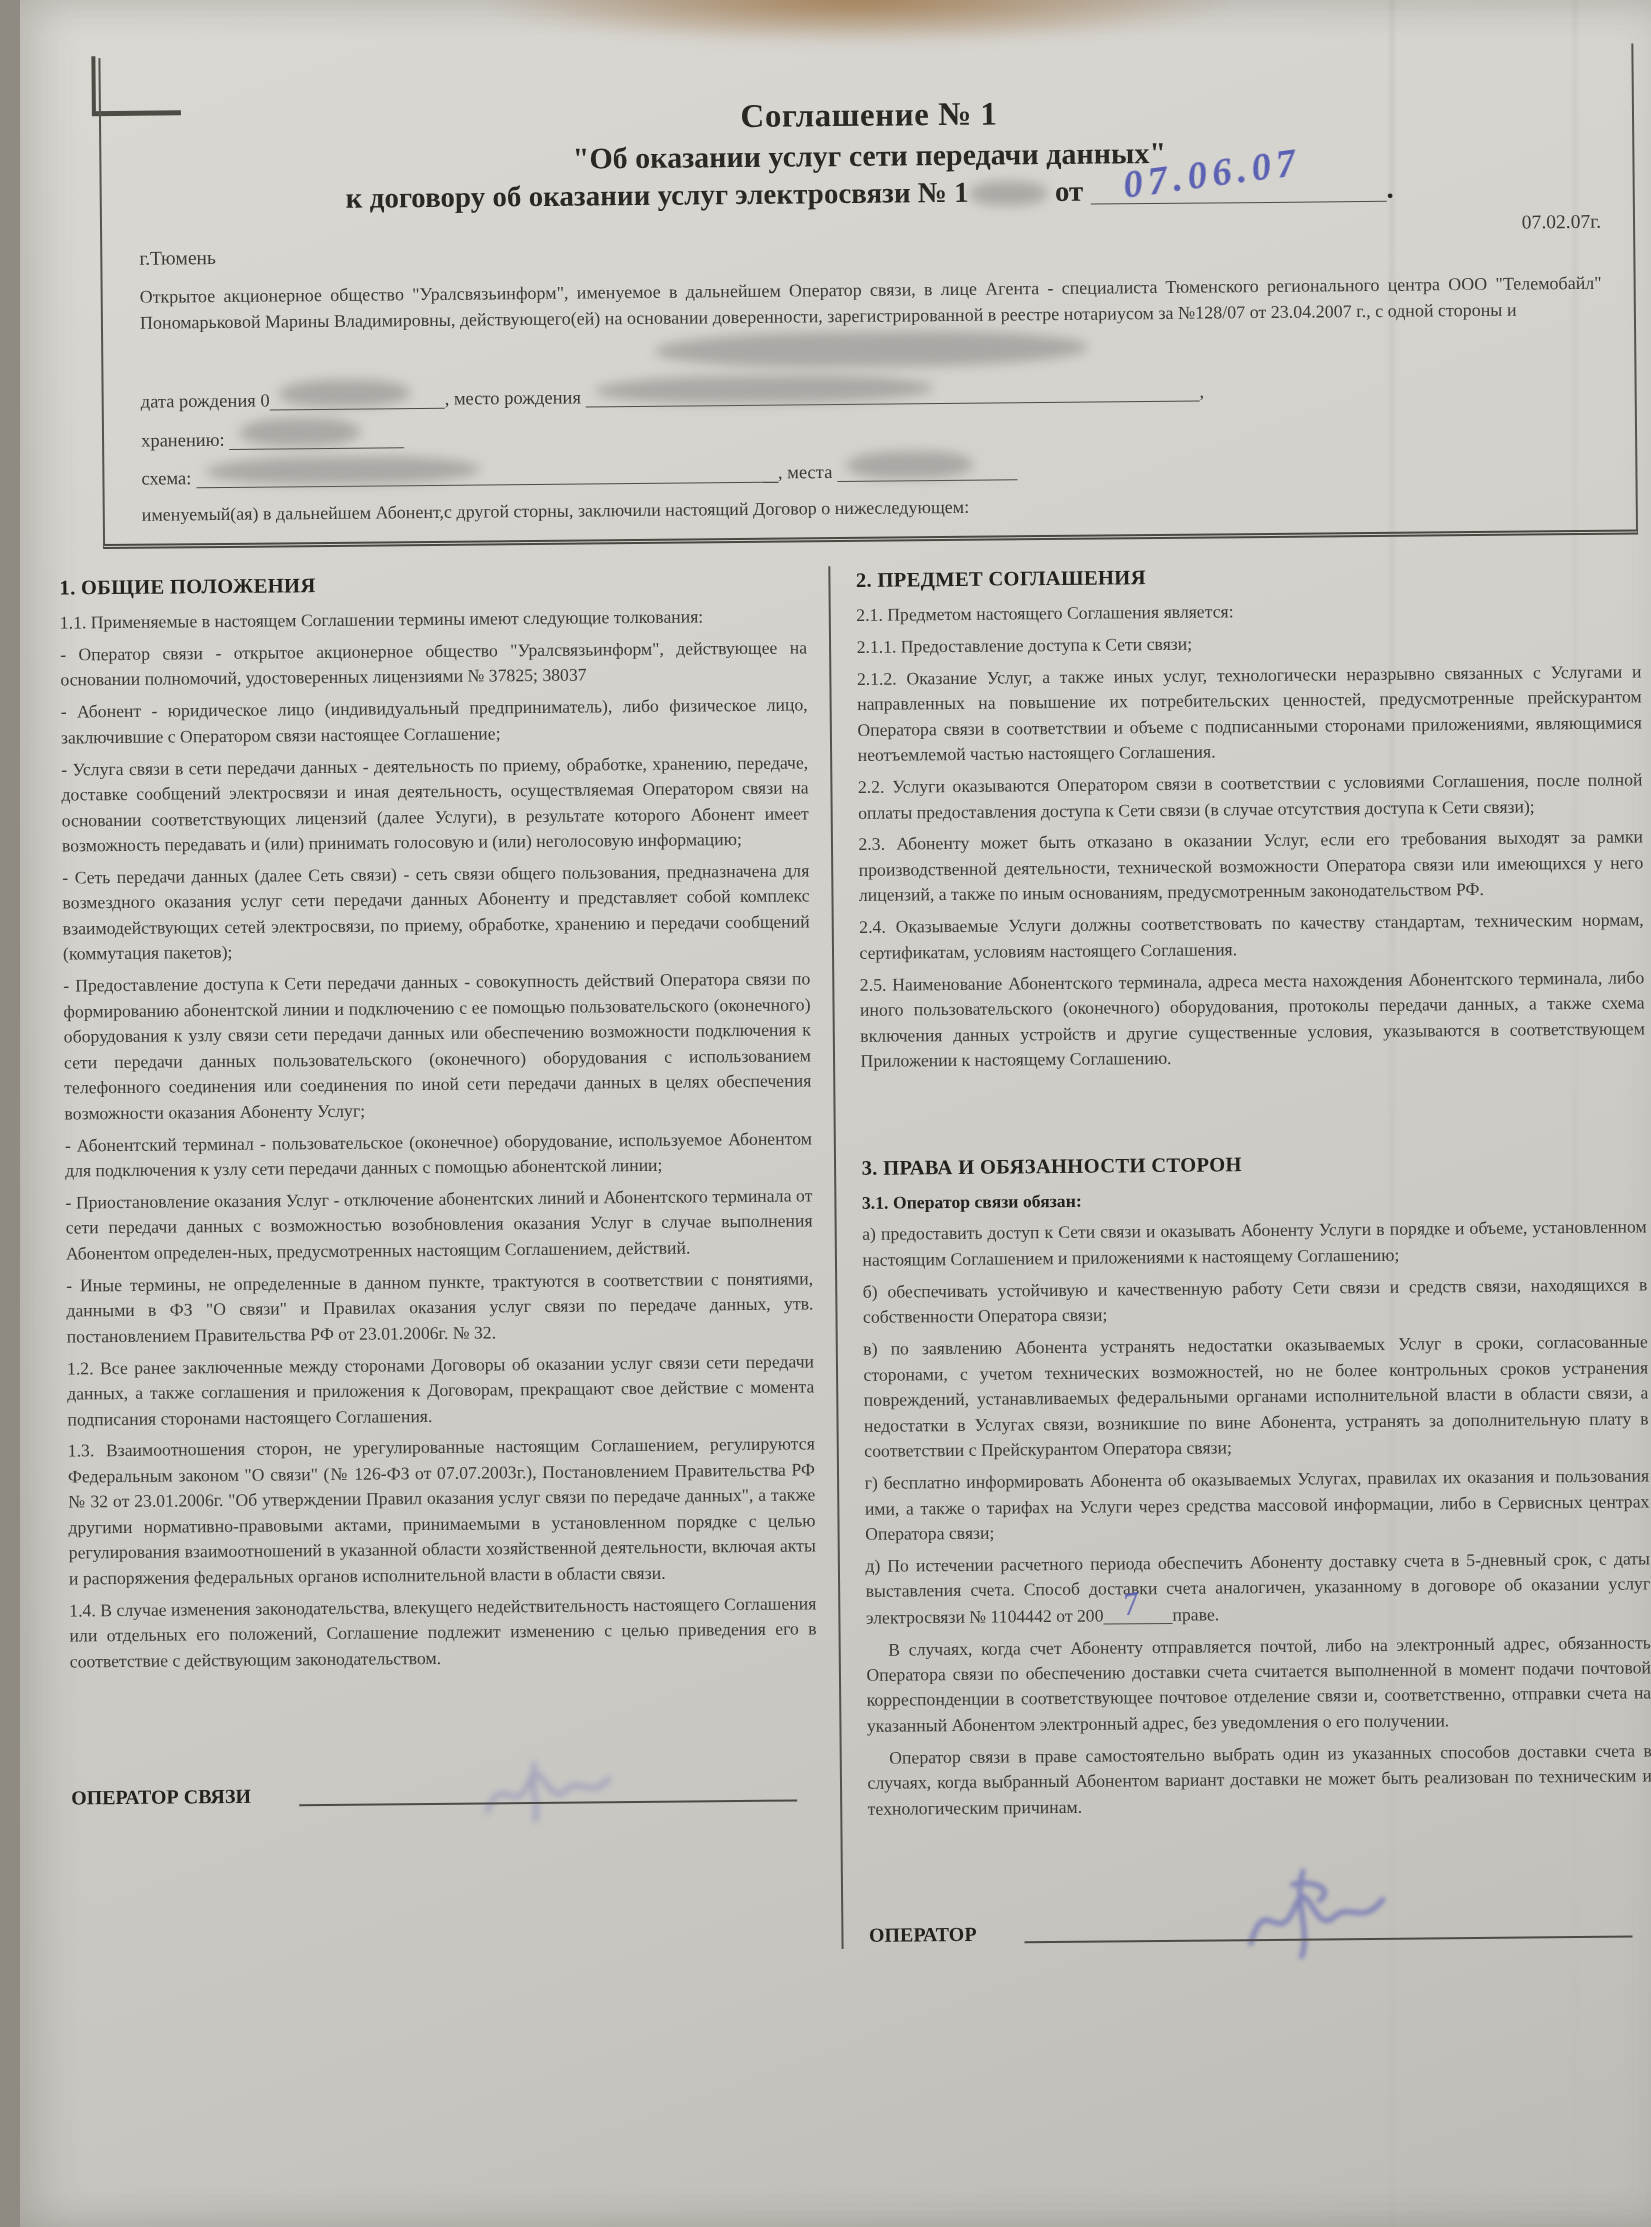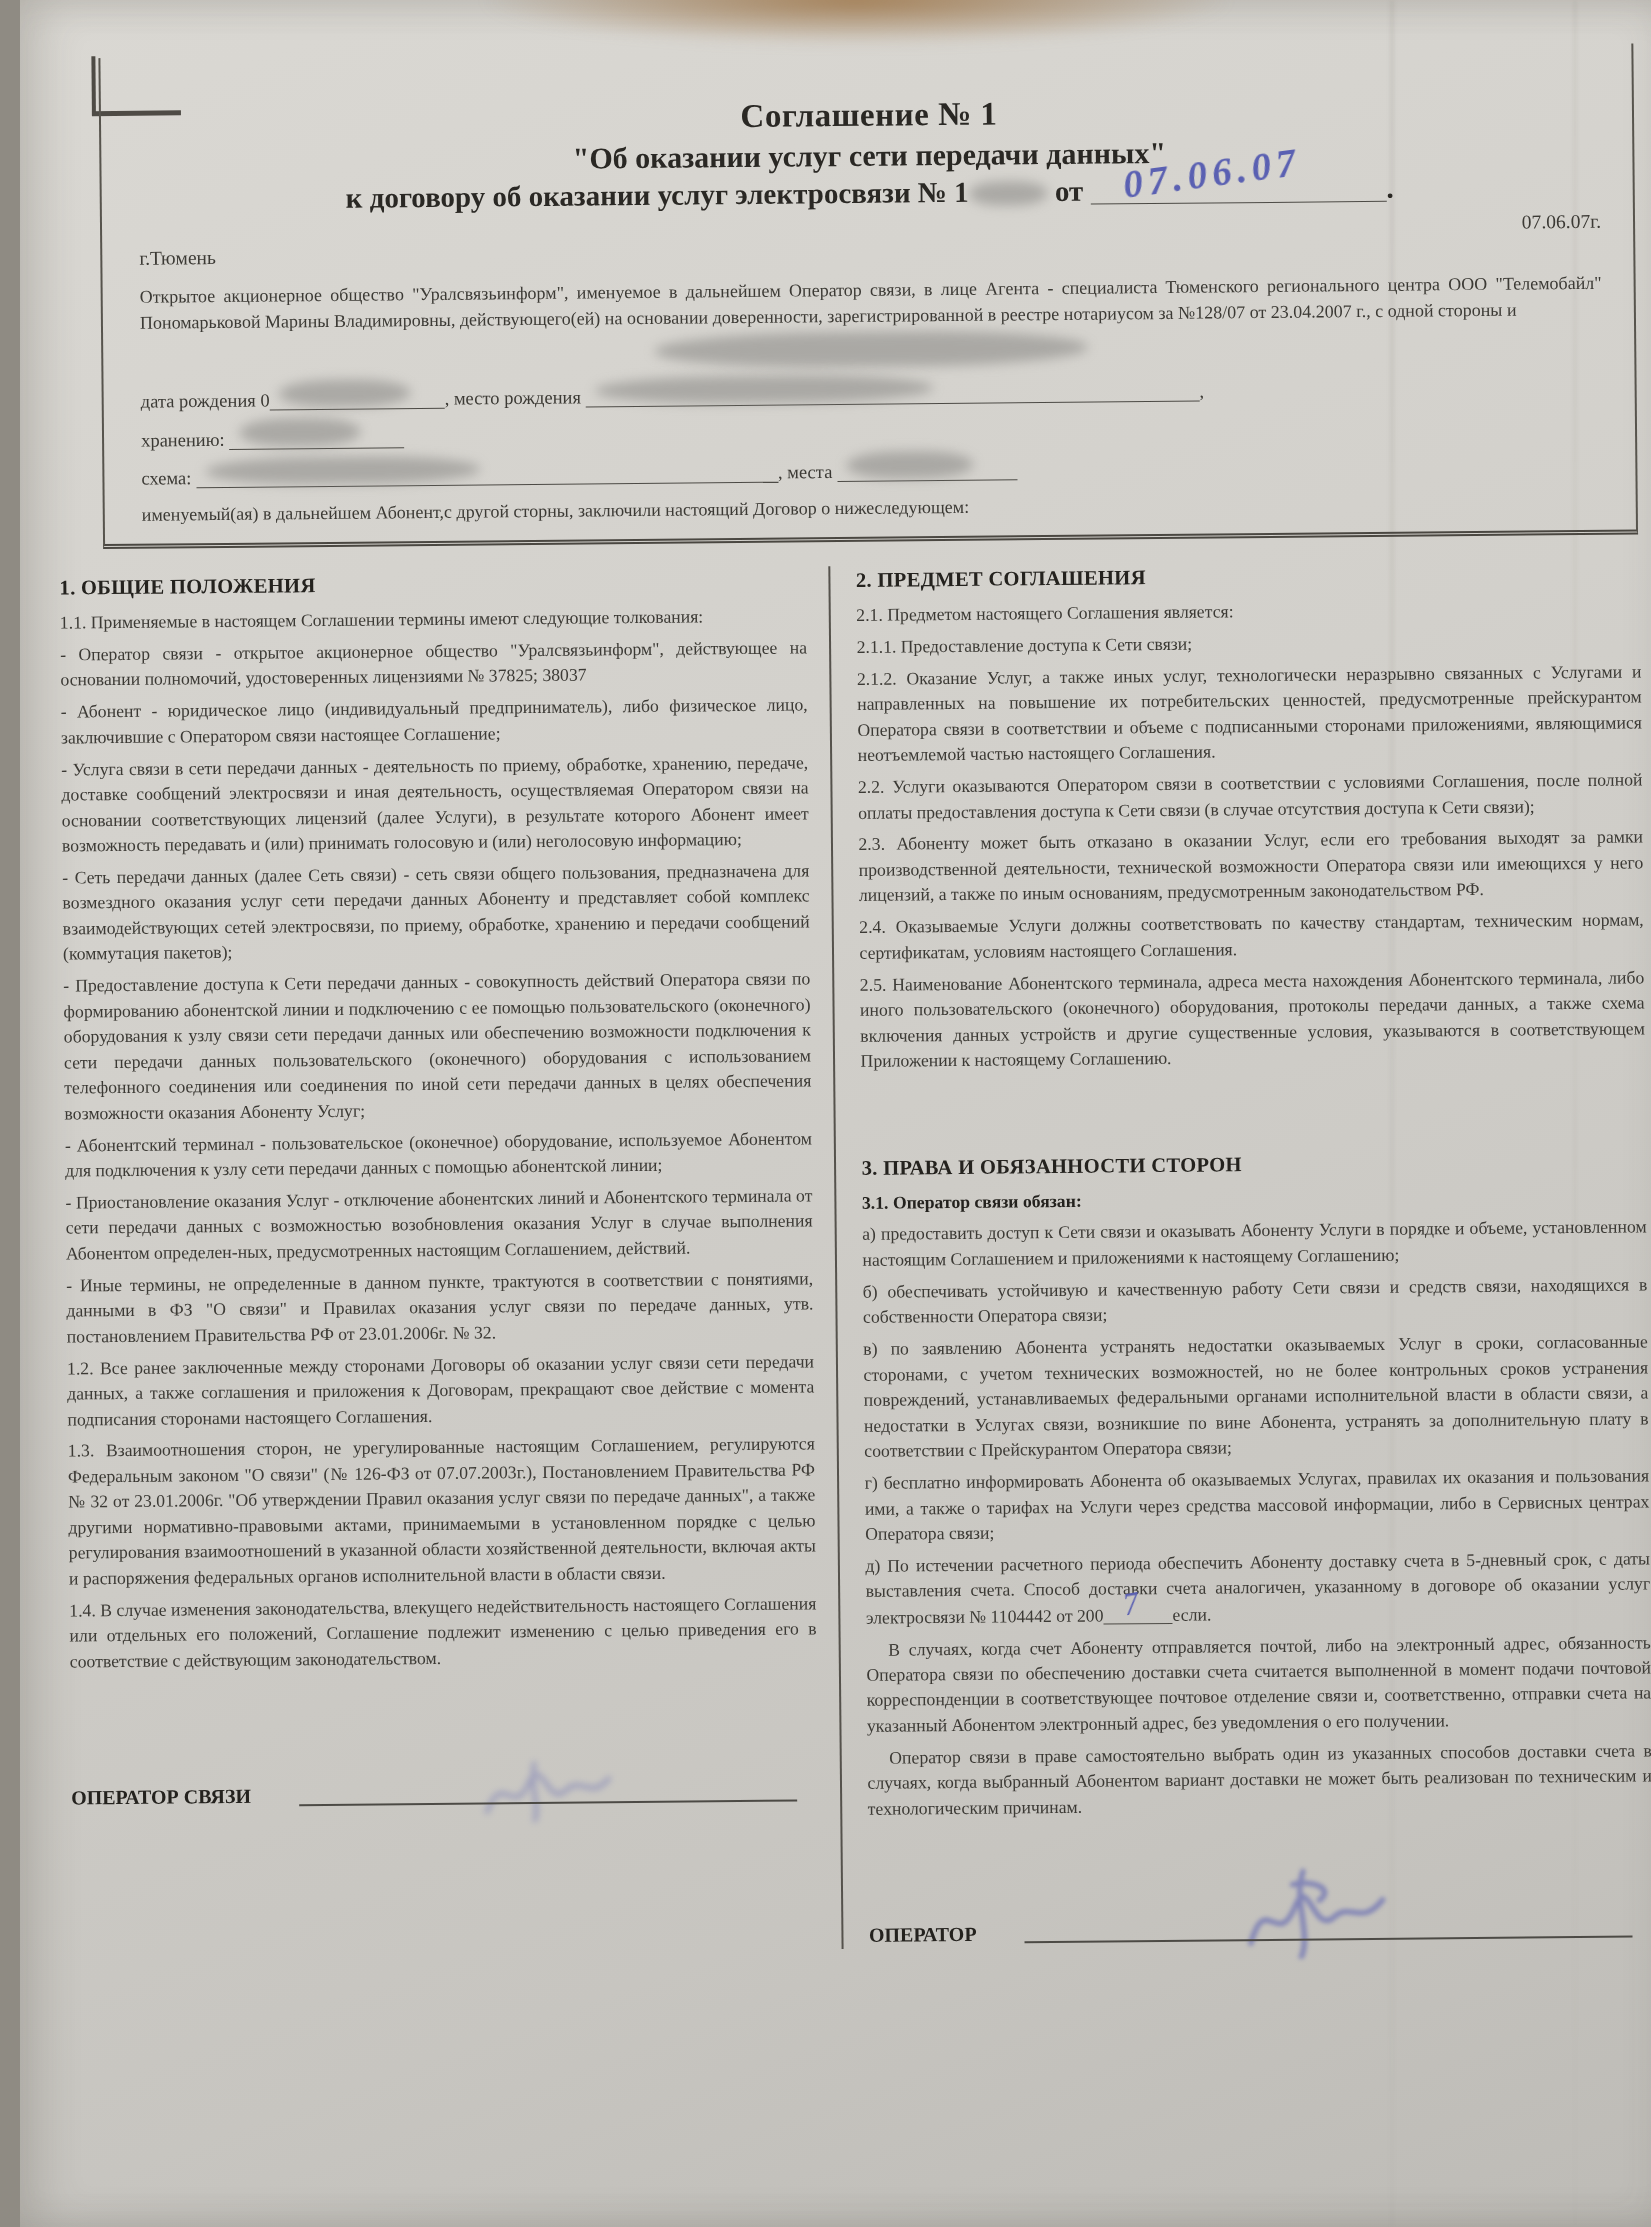--- a/index.html
+++ b/index.html
@@ -69,21 +69,21 @@
 
     <div class="header-box">
       <p class="t1">Соглашение № 1</p>
       <p class="t2">"Об оказании услуг сети передачи данных"</p>
       <p class="t3">
         <span>к договору об оказании услуг электросвязи № 1</span><span class="blob"></span>
         <span>от</span>
         <span class="handslot"><span class="hand">07.06.07</span></span><span>.</span>
       </p>
       <div class="daterow">
-          <span>07.06.07г.</span>
+          <span>07.02.07г.</span>
         </div>
       <div class="cityrow">
           <span>г.Тюмень</span>
         </div>
       <p class="intro">Открытое акционерное общество "Уралсвязьинформ", именуемое в дальнейшем Оператор связи, в лице Агента - специалиста Тюменского регионального центра ООО "Телемобайл"  Пономарьковой Марины Владимировны, действующего(ей) на основании доверенности, зарегистрированной в реестре нотариусом за №128/07 от 23.04.2007 г., с одной стороны и</p>
       <div class="nameline"><span class="blob"></span></div>
       <div class="fieldline">
         <span>дата рождения</span>
         <span>0</span><span class="fill" style="width:175px"><span class="blob" style="width:132px"></span></span><span>, место рождения</span>
         <span class="fill" style="width:614px"><span class="blob" style="width:339px"></span></span><span>,</span>
@@ -137,21 +137,21 @@
         <p>2.3. Абоненту может быть отказано в оказании Услуг, если его требования выходят за рамки производственной деятельности, технической возможности Оператора связи или имеющихся у него лицензий, а также по иным основаниям, предусмотренным законодательством РФ.</p>
         <p>2.4. Оказываемые Услуги должны соответствовать по качеству стандартам, техническим нормам, сертификатам, условиям настоящего Соглашения.</p>
         <p>2.5. Наименование Абонентского терминала, адреса места нахождения Абонентского терминала, либо иного пользовательского (оконечного) оборудования, протоколы передачи данных, а также схема  включения данных устройств и другие существенные условия, указываются в соответствующем Приложении к настоящему Соглашению.</p>
         <h3 class="gap-top">3. ПРАВА И ОБЯЗАННОСТИ СТОРОН</h3>
         <p class="bold">3.1. Оператор связи обязан:</p>
         <p>а) предоставить доступ к Сети связи и оказывать Абоненту Услуги в порядке и объеме, установленном настоящим Соглашением и приложениями к настоящему Соглашению;</p>
         <p>б) обеспечивать устойчивую и качественную работу Сети связи и средств связи, находящихся в собственности Оператора связи;</p>
         <p>в) по заявлению Абонента устранять недостатки оказываемых Услуг в сроки, согласованные сторонами, с учетом технических возможностей, но не более контрольных сроков устранения повреждений, устанавливаемых федеральными органами исполнительной власти в области связи, а недостатки в Услугах связи, возникшие по вине Абонента, устранять за дополнительную плату в соответствии с Прейскурантом  Оператора связи;</p>
         <p>г) бесплатно информировать Абонента об оказываемых Услугах, правилах их оказания и пользования ими, а также о  тарифах  на  Услуги  через средства массовой информации, либо в Сервисных центрах Оператора связи;</p>
         <p>
-          <span>д) По истечении расчетного периода обеспечить Абоненту доставку счета в 5-дневный срок, с даты выставления счета.  Способ  доставки  счета аналогичен, указанному в договоре об оказании услуг электросвязи № 1104442 от 200</span><span class="handslot2"><span class="hand2">7</span></span><span>если.</span>
+          <span>д) По истечении расчетного периода обеспечить Абоненту доставку счета в 5-дневный срок, с даты выставления счета.  Способ  доставки  счета аналогичен, указанному в договоре об оказании услуг электросвязи № 1104442 от 200</span><span class="handslot2"><span class="hand2">7</span></span><span>праве.</span>
         </p>
         <p class="indent">В  случаях,  когда  счет  Абоненту  отправляется   почтой,  либо  на электронный адрес, обязанность Оператора связи  по обеспечению доставки счета считается выполненной в момент подачи почтовой корреспонденции в соответствующее почтовое отделение связи и, соответственно,  отправки счета на указанный Абонентом электронный адрес, без уведомления о его получении.</p>
         <p class="indent">Оператор связи в праве самостоятельно выбрать один из указанных способов доставки счета в случаях, когда выбранный Абонентом вариант доставки  не может быть реализован по техническим и  технологическим причинам.</p>
         <div class="sigrow abonent-row">
           <span class="siglabel">ОПЕРАТОР</span>
           <span class="sigarea">
             <svg class="sigsvg sig-strong" width="191" height="90" viewBox="0 0 360 170">
               <path d="M70,140 C100,40 120,155 155,70 C180,10 190,130 230,90 C260,65 280,110 320,60 M170,5 C150,60 185,120 165,168 M150,30 C190,20 230,40 200,60" stroke="#5a60b2" stroke-width="10" fill="none" stroke-linecap="round"></path>
             </svg>
             <span class="sigline"></span>

